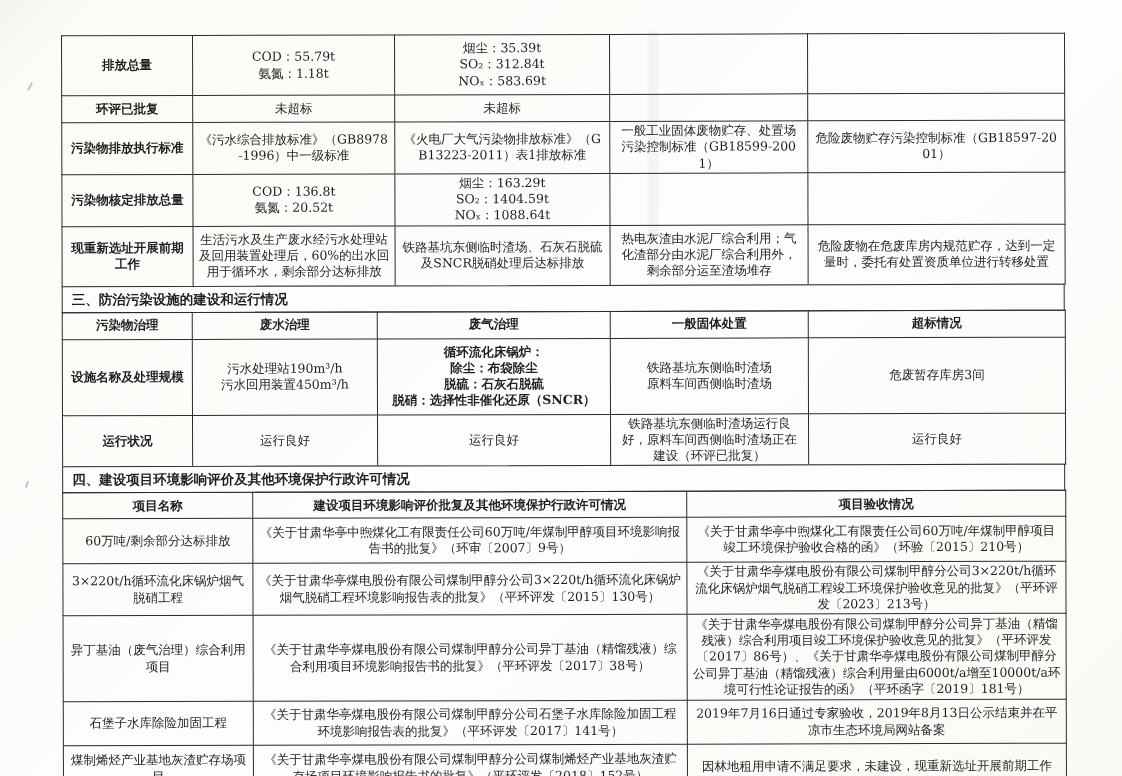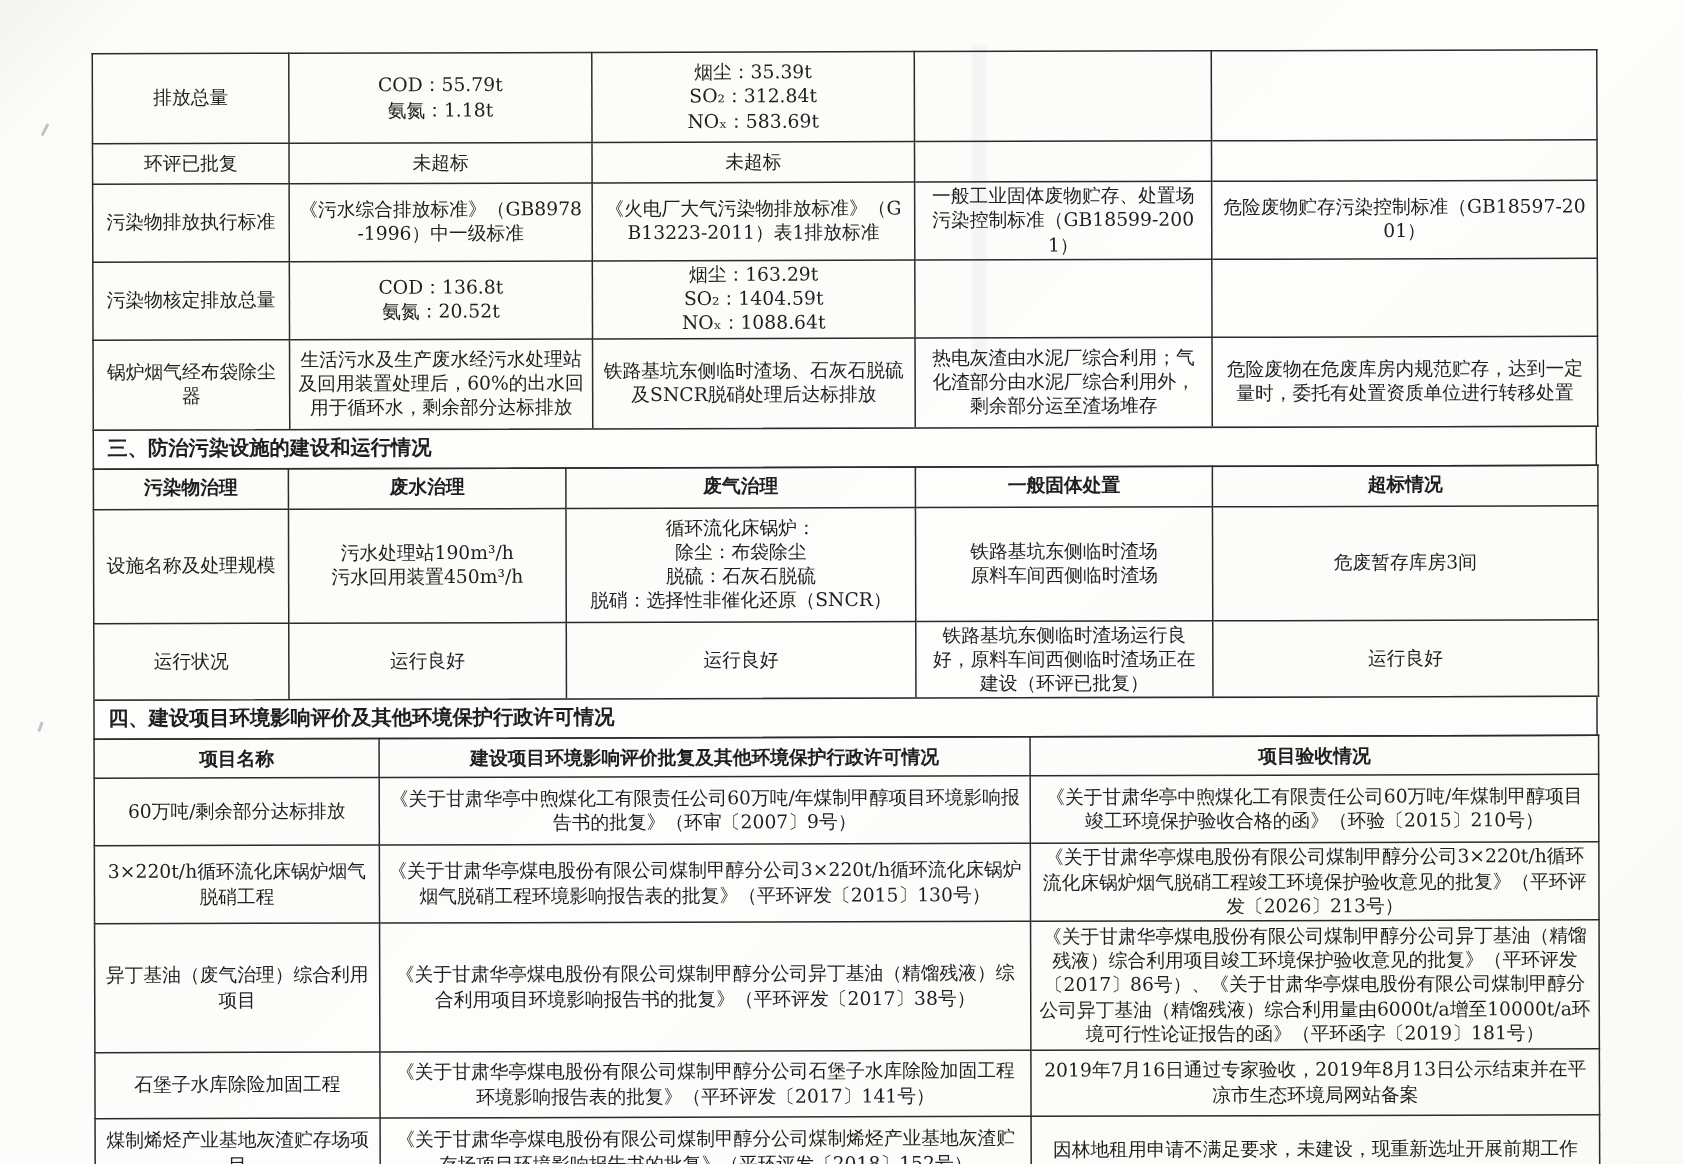--- a/index.html
+++ b/index.html
@@ -22,23 +22,23 @@
   }
   table.t td{
     border:1px solid #2b2b2b;
     padding:1px 5px;
     text-align:center;vertical-align:middle;
     font-size:12.5px;line-height:1.3;
     white-space:pre-line;
     overflow:hidden;
     word-break:break-all;
   }
-  td.lbl{font-weight:normal;font-size:13px;}
+  td.lbl{font-weight:bold;font-size:13px;}
   td.hdr{font-weight:bold;font-size:13px;}
-  td.left{text-align:left;padding-left:14px;}
+  td.left{text-align:left;padding-left:14px;font-weight:bold;}
   td.small{font-size:12px;line-height:1.22;}
   .band{
     border:1px solid #2b2b2b;
     margin-top:-1px;
     height:25px;line-height:25px;
     font-weight:bold;font-size:13.5px;
     padding-left:9px;
     background:#fdfdfc;
     white-space:nowrap;overflow:hidden;
   }
@@ -96,21 +96,21 @@
         <td class="lbl">污染物核定排放总量</td>
         <td>COD：136.8t
 氨氮：20.52t</td>
         <td>烟尘：163.29t
 SO₂：1404.59t
 NOₓ：1088.64t</td>
         <td></td>
         <td></td>
       </tr>
       <tr style="height:60px">
-        <td class="lbl">锅炉烟气经布袋除尘器</td>
+        <td class="lbl">现重新选址开展前期工作</td>
         <td class="small">生活污水及生产废水经污水处理站及回用装置处理后，60%的出水回用于循环水，剩余部分达标排放</td>
         <td class="small">铁路基坑东侧临时渣场、石灰石脱硫及SNCR脱硝处理后达标排放</td>
         <td class="small">热电灰渣由水泥厂综合利用；气化渣部分由水泥厂综合利用外，剩余部分运至渣场堆存</td>
         <td class="small">危险废物在危废库房内规范贮存，达到一定量时，委托有处置资质单位进行转移处置</td>
       </tr>
     </tbody>
       </table>
 
     <div class="band">三、防治污染设施的建设和运行情况</div>
 
@@ -167,21 +167,21 @@
         <td class="hdr">项目验收情况</td>
       </tr>
       <tr style="height:45px">
         <td>60万吨/剩余部分达标排放</td>
         <td class="small">《关于甘肃华亭中煦煤化工有限责任公司60万吨/年煤制甲醇项目环境影响报告书的批复》（环审〔2007〕9号）</td>
         <td class="small">《关于甘肃华亭中煦煤化工有限责任公司60万吨/年煤制甲醇项目竣工环境保护验收合格的函》（环验〔2015〕210号）</td>
       </tr>
       <tr style="height:45px">
         <td class="small">3×220t/h循环流化床锅炉烟气脱硝工程</td>
         <td class="small">《关于甘肃华亭煤电股份有限公司煤制甲醇分公司3×220t/h循环流化床锅炉烟气脱硝工程环境影响报告表的批复》（平环评发〔2015〕130号）</td>
-        <td class="small">《关于甘肃华亭煤电股份有限公司煤制甲醇分公司3×220t/h循环流化床锅炉烟气脱硝工程竣工环境保护验收意见的批复》（平环评发〔2026〕213号）</td>
+        <td class="small">《关于甘肃华亭煤电股份有限公司煤制甲醇分公司3×220t/h循环流化床锅炉烟气脱硝工程竣工环境保护验收意见的批复》（平环评发〔2023〕213号）</td>
       </tr>
       <tr style="height:86px">
         <td>异丁基油（废气治理）综合利用项目</td>
         <td class="small">《关于甘肃华亭煤电股份有限公司煤制甲醇分公司异丁基油（精馏残液）综合利用项目环境影响报告书的批复》（平环评发〔2017〕38号）</td>
         <td class="small">《关于甘肃华亭煤电股份有限公司煤制甲醇分公司异丁基油（精馏残液）综合利用项目竣工环境保护验收意见的批复》（平环评发〔2017〕86号）、《关于甘肃华亭煤电股份有限公司煤制甲醇分公司异丁基油（精馏残液）综合利用量由6000t/a增至10000t/a环境可行性论证报告的函》（平环函字〔2019〕181号）</td>
       </tr>
       <tr style="height:44px">
         <td>石堡子水库除险加固工程</td>
         <td class="small">《关于甘肃华亭煤电股份有限公司煤制甲醇分公司石堡子水库除险加固工程环境影响报告表的批复》（平环评发〔2017〕141号）</td>
         <td class="small">2019年7月16日通过专家验收，2019年8月13日公示结束并在平凉市生态环境局网站备案</td>

